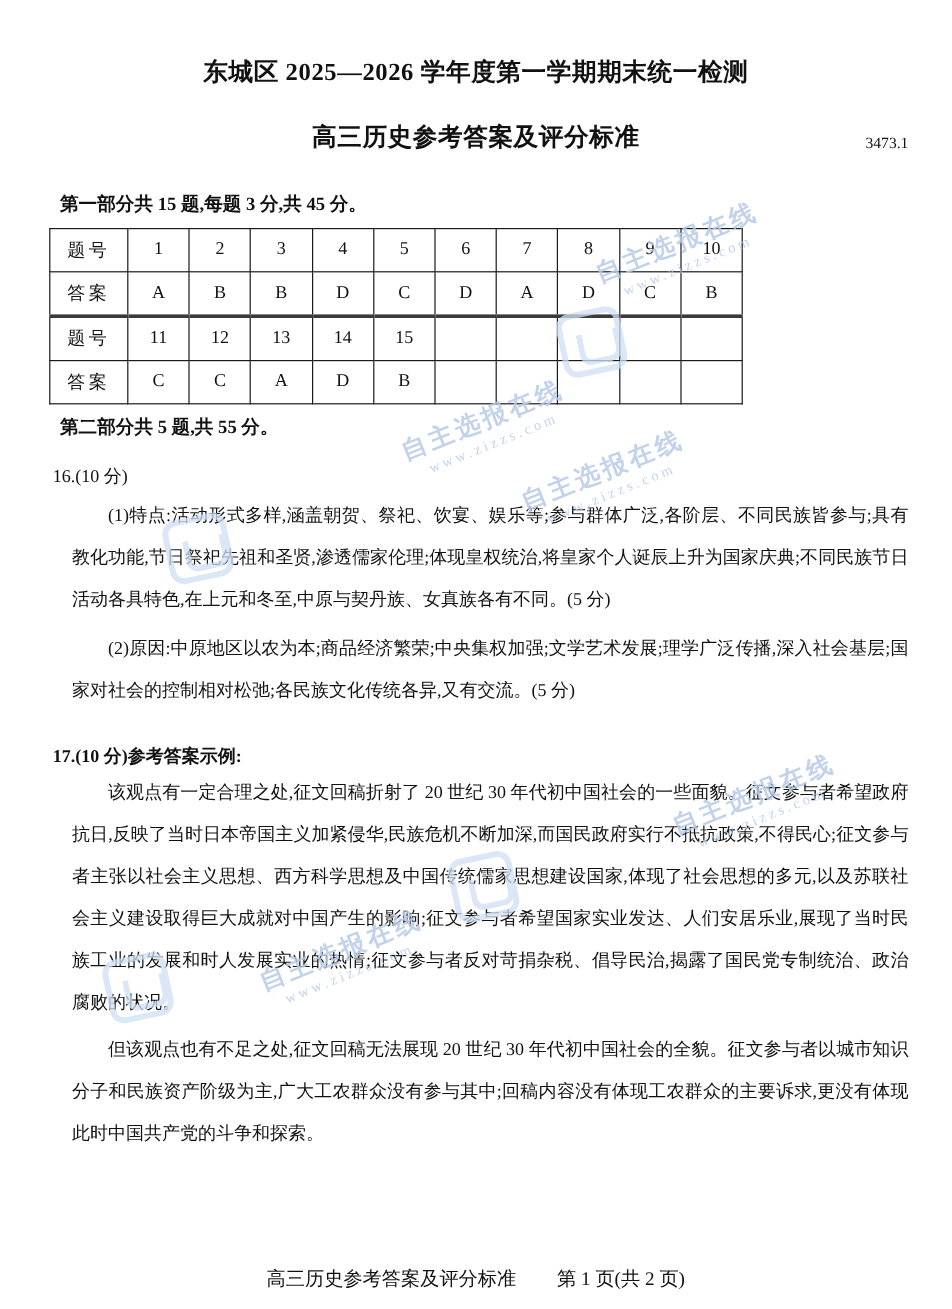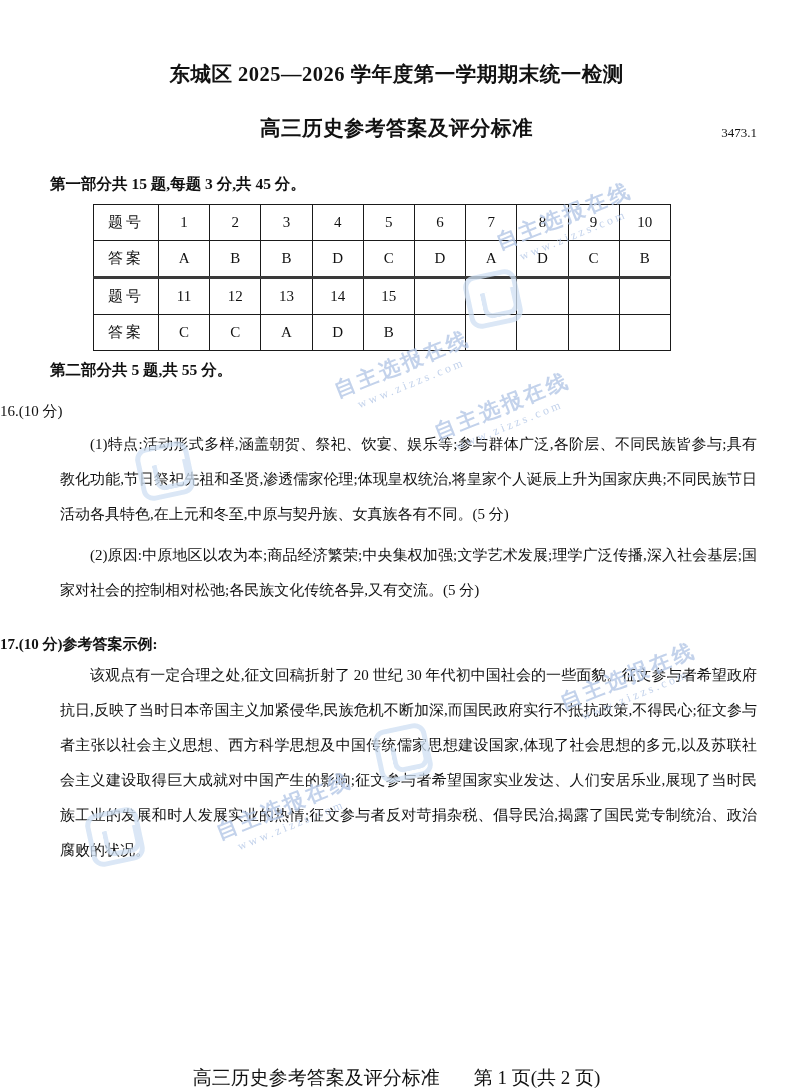--- a/index.html
+++ b/index.html
@@ -67,21 +67,21 @@
     border-top: none;
     border-radius: 0 0 10px 10px;
   }
 
   
   .title-main {
     text-align: center;
     font-size: 20.5px;
     font-weight: bold;
     letter-spacing: .5px;
-    margin: 14px;
+    margin: 0;
     padding-top: 46px;
     font-family: "Liberation Serif", serif;
   }
   .title-sub-row {
     position: relative;
     margin-top: 26px;
     height: 32px;
   }
   .title-sub {
     text-align: center;
@@ -105,21 +105,21 @@
     font-weight: bold;
     margin: 0;
     padding-left: 50px;
   }
   .sec-head-1 { padding-top: 28px; }
   .sec-head-2 { padding-top: 9px; }
 
   
   .tbl-wrap {
     margin-top: 9px;
-    padding-left: 93px;
+    padding-left: 41px;
     border-radius: 27px;
   }
   table.ans {
     border-collapse: collapse;
     table-layout: fixed;
     width: 578px;
   }
   table.ans td {
     border: 1px solid #1a1a1a;
     height: 33px;
@@ -132,20 +132,21 @@
     width: 62px;
     letter-spacing: 3px;
   }
   table.ans tr.sep td {
     border-top: 3px solid #3a3a3a;
   }
 
   
   .qnum {
     font-size: 15px;
+    padding-left: 44px;
     margin-top: 21px;
     font-family: "Liberation Serif", serif;
   }
   .qnum-17 { margin-top: 27px; font-weight: bold; }
 
   p.body {
     font-size: 15px;
     line-height: 35px;
     margin: 0;
     padding-left: 60px;
@@ -160,21 +161,21 @@
   p.body.p17 { margin-top: 4px; }
   p.body.p17b { margin-top: 4px; }
 
   
   .footer {
     position: absolute;
     left: 0;
     right: 0;
     bottom: 14px;
     text-align: center;
-    font-size: 19px;
+    font-size: 16px;
     font-family: "Liberation Serif", serif;
   }
   .footer .fsep { display: inline-block; width: 34px; }
 </style>
 </head>
 <body>
 
 <div class="page">
 
   <div class="wm-layer">
@@ -267,18 +268,19 @@
   </div>
 
   <h2 class="sec-head sec-head-2">第二部分共 5 题,共 55 分。</h2>
 
   <div class="qnum">16.(10 分)</div>
   <p class="body indent2 t16">(1)特点:活动形式多样,涵盖朝贺、祭祀、饮宴、娱乐等;参与群体广泛,各阶层、不同民族皆参与;具有教化功能,节日祭祀先祖和圣贤,渗透儒家伦理;体现皇权统治,将皇家个人诞辰上升为国家庆典;不同民族节日活动各具特色,在上元和冬至,中原与契丹族、女真族各有不同。(5 分)</p>
   <p class="body indent2 t16b">(2)原因:中原地区以农为本;商品经济繁荣;中央集权加强;文学艺术发展;理学广泛传播,深入社会基层;国家对社会的控制相对松弛;各民族文化传统各异,又有交流。(5 分)</p>
 
   <div class="qnum qnum-17">17.(10 分)参考答案示例:</div>
   <p class="body indent2 p17">该观点有一定合理之处,征文回稿折射了 20 世纪 30 年代初中国社会的一些面貌。征文参与者希望政府抗日,反映了当时日本帝国主义加紧侵华,民族危机不断加深,而国民政府实行不抵抗政策,不得民心;征文参与者主张以社会主义思想、西方科学思想及中国传统儒家思想建设国家,体现了社会思想的多元,以及苏联社会主义建设取得巨大成就对中国产生的影响;征文参与者希望国家实业发达、人们安居乐业,展现了当时民族工业的发展和时人发展实业的热情;征文参与者反对苛捐杂税、倡导民治,揭露了国民党专制统治、政治腐败的状况。</p>
+  <p class="body indent2 p17b">但该观点也有不足之处,征文回稿无法展现 20 世纪 30 年代初中国社会的全貌。征文参与者以城市知识分子和民族资产阶级为主,广大工农群众没有参与其中;回稿内容没有体现工农群众的主要诉求,更没有体现此时中国共产党的斗争和探索。</p>
 
   <div class="footer">
     <span>高三历史参考答案及评分标准</span><span class="fsep"></span><span>第 1 页(共 2 页)</span>
   </div>
 
 </div>
 
 </body></html>

